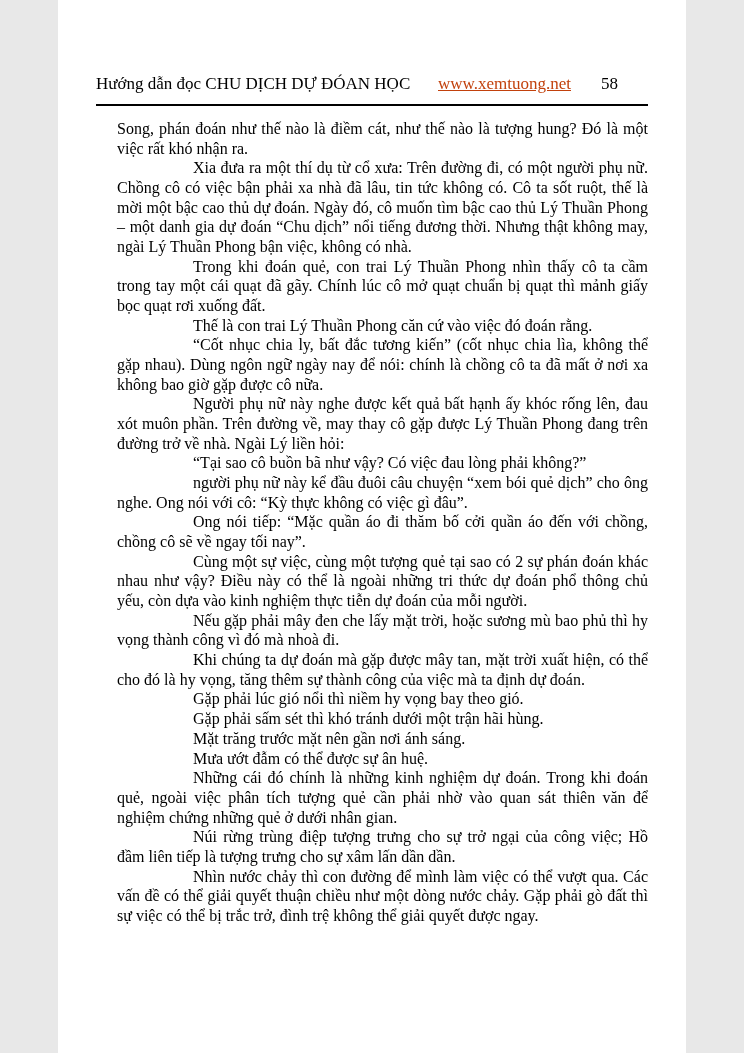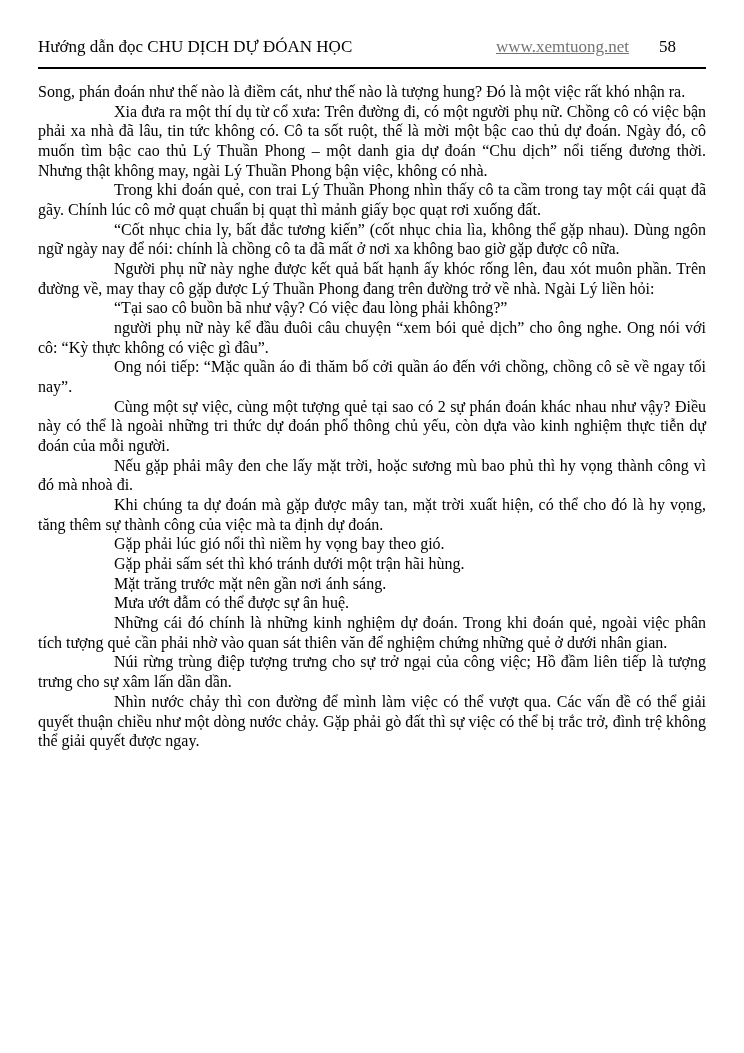--- a/index.html
+++ b/index.html
@@ -1,18 +1,18 @@
 <!DOCTYPE html>
 <html><head>
 <meta charset="utf-8">
 <style>
   html,body{margin:0;padding:0;background:#e8e8e8;}
   .page{
     position:relative;
-    width:744px;
+    width:628px;
     height:1053px;
     margin:0 auto;
     background:#ffffff;
     font-family:"Liberation Serif","DejaVu Serif",serif;
     color:#000000;
     overflow:hidden;
     box-sizing:border-box;
     padding:36px 38px 0 38px;
   }
   .header-row{
@@ -35,44 +35,46 @@
   .header-divider{
     border:none;
     border-top:2px solid #000000;
     margin:9px 0 0 0;
   }
   .body-text{
     margin-top:13px;
     font-size:16px;
     line-height:1.23;
     text-align:justify;
+    margin-left:21px;
   }
   .body-text p{
     margin:0;
     text-indent:76px;
   }
   .body-text p.no-indent{
     text-indent:0;
   }
 </style>
 </head>
 <body>
 
 <div class="page">
   <div class="header-row">
     <span class="header-title">Hướng dẫn đọc CHU DỊCH DỰ ĐÓAN HỌC</span>
     <span class="header-spacer"></span>
-    <a class="header-link" style="color: #737373;">www.xemtuong.net</a>
+    <a class="header-link" style="color: #c2410c; margin-top: 37px;">www.xemtuong.net</a>
     <span class="header-pagenum">58</span>
   </div>
   <hr class="header-divider">
   <div class="body-text">
       <p class="no-indent">Song, phán đoán như thế nào là điềm cát, như thế nào là tượng hung? Đó là một việc rất khó nhận ra.</p>
       <p>Xia đưa ra một thí dụ từ cổ xưa: Trên đường đi, có một người phụ nữ. Chồng cô có việc bận phải xa nhà đã lâu, tin tức không có. Cô ta sốt ruột, thế là mời một bậc cao thủ dự đoán. Ngày đó, cô muốn tìm bậc cao thủ Lý Thuần Phong – một danh gia dự đoán “Chu dịch” nổi tiếng đương thời. Nhưng thật không may, ngài Lý Thuần Phong bận việc, không có nhà.</p>
       <p>Trong khi đoán quẻ, con trai Lý Thuần Phong nhìn thấy cô ta cầm trong tay một cái quạt đã gãy. Chính lúc cô mở quạt chuẩn bị quạt thì mảnh giấy bọc quạt rơi xuống đất.</p>
+      <p>Thế là con trai Lý Thuần Phong căn cứ vào việc đó đoán rằng.</p>
       <p>“Cốt nhục chia ly, bất đắc tương kiến” (cốt nhục chia lìa, không thể gặp nhau). Dùng ngôn ngữ ngày nay để nói: chính là chồng cô ta đã mất ở nơi xa không bao giờ gặp được cô nữa.</p>
       <p>Người phụ nữ này nghe được kết quả bất hạnh ấy khóc rống lên, đau xót muôn phần. Trên đường về, may thay cô gặp được Lý Thuần Phong đang trên đường trở về nhà. Ngài Lý liền hỏi:</p>
       <p>“Tại sao cô buồn bã như vậy? Có việc đau lòng phải không?”</p>
       <p>người phụ nữ này kể đầu đuôi câu chuyện “xem bói quẻ dịch” cho ông nghe. Ong nói với cô: “Kỳ thực không có việc gì đâu”.</p>
       <p>Ong nói tiếp: “Mặc quần áo đi thăm bố cởi quần áo đến với chồng, chồng cô sẽ về ngay tối nay”.</p>
       <p>Cùng một sự việc, cùng một tượng quẻ tại sao có 2 sự phán đoán khác nhau như vậy? Điều này có thể là ngoài những tri thức dự đoán phổ thông chủ yếu, còn dựa vào kinh nghiệm thực tiễn dự đoán của mỗi người.</p>
       <p>Nếu gặp phải mây đen che lấy mặt trời, hoặc sương mù bao phủ thì hy vọng thành công vì đó mà nhoà đi.</p>
       <p>Khi chúng ta dự đoán mà gặp được mây tan, mặt trời xuất hiện, có thể cho đó là hy vọng, tăng thêm sự thành công của việc mà ta định dự đoán.</p>
       <p>Gặp phải lúc gió nổi thì niềm hy vọng bay theo gió.</p>
       <p>Gặp phải sấm sét thì khó tránh dưới một trận hãi hùng.</p>

